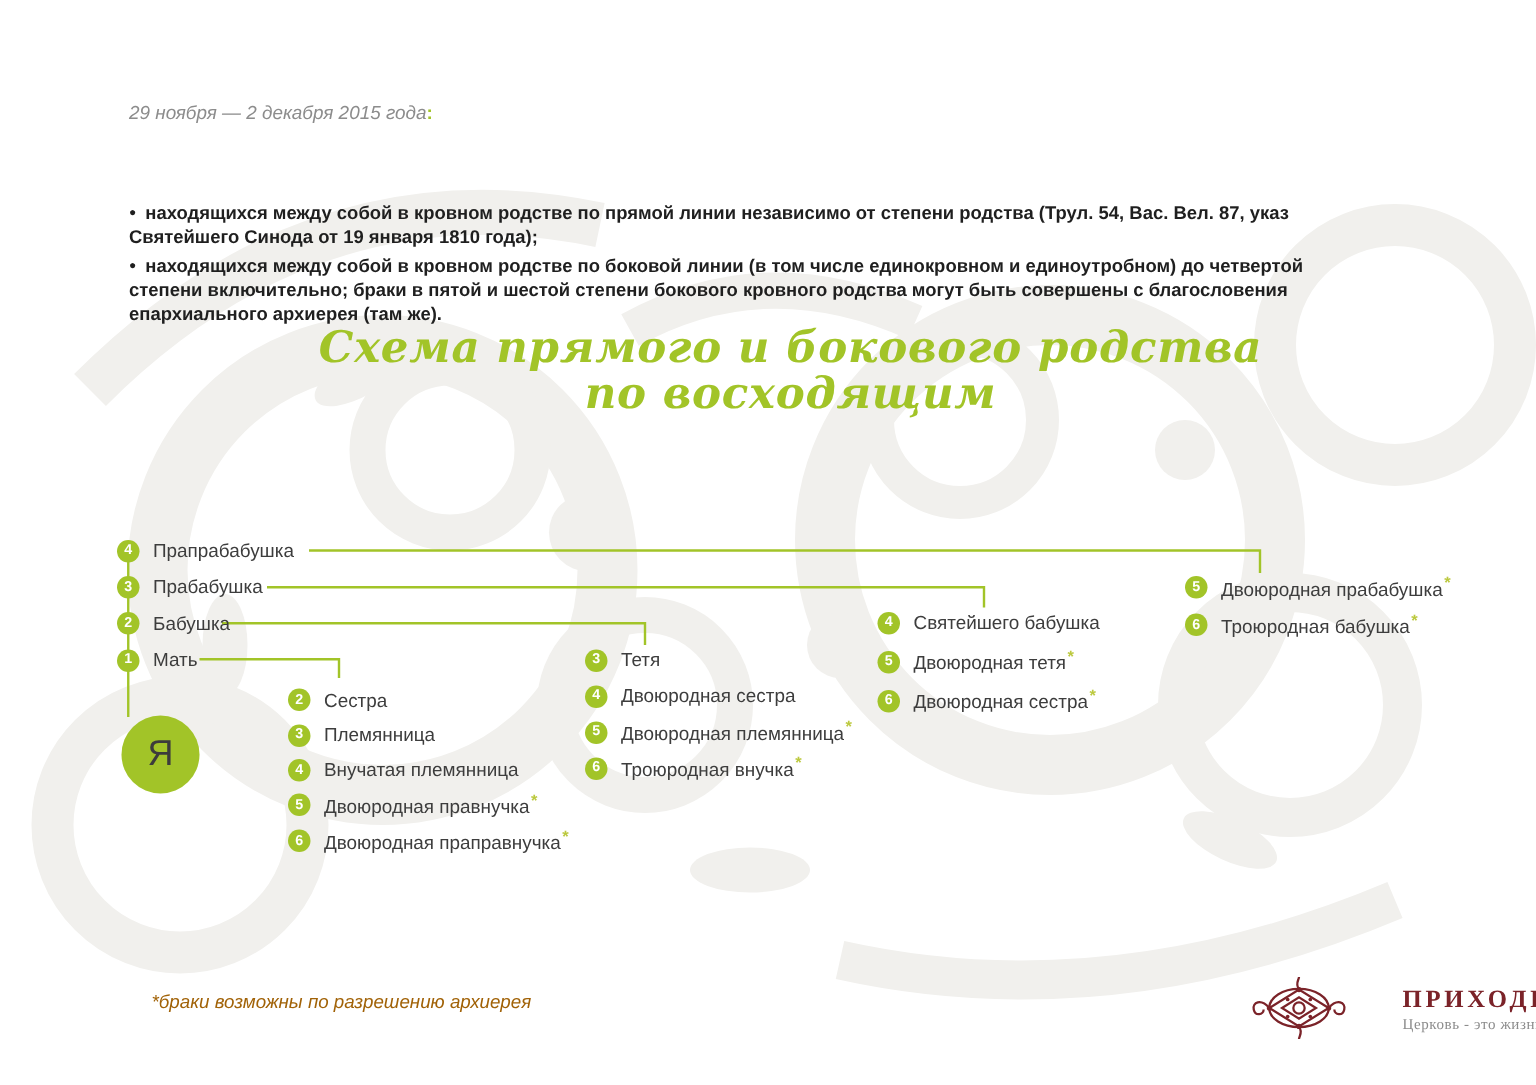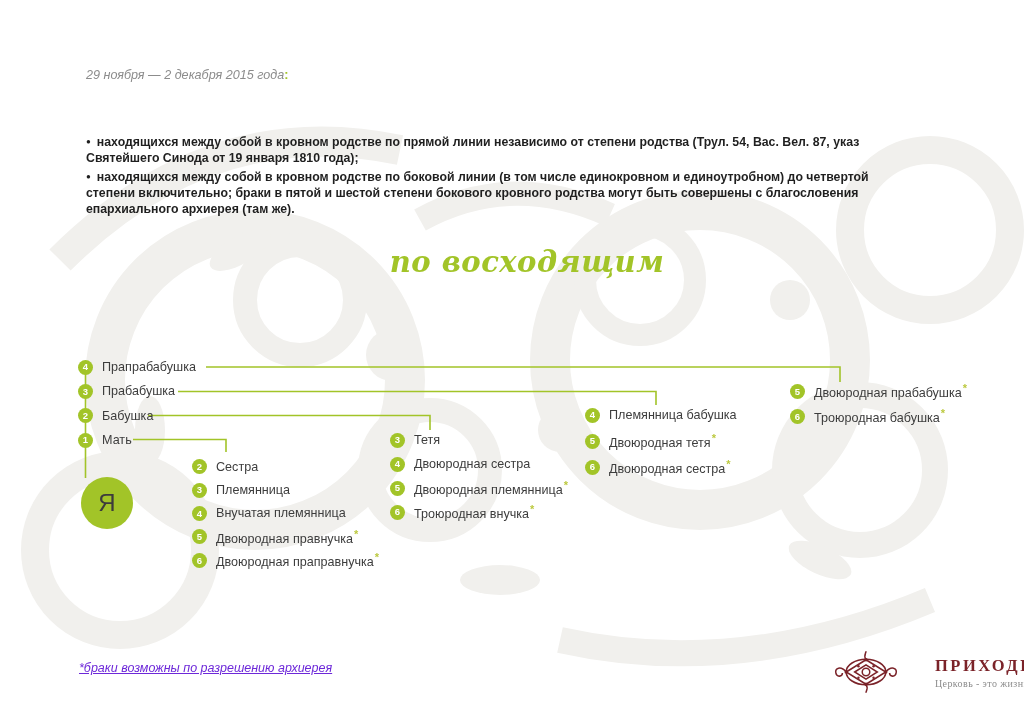--- a/index.html
+++ b/index.html
@@ -32,22 +32,22 @@
   .badge{width:15px;height:15px;border-radius:50%;background:var(--green);color:#fff;
          font-size:9.5px;font-weight:bold;display:flex;align-items:center;justify-content:center;
          margin-right:9px;flex:0 0 15px;line-height:1;}
   .lbl{font-size:12.6px;color:#3d3d3d;white-space:nowrap;}
   .ast{color:var(--astgreen);font-size:11px;font-weight:bold;margin-left:1px;}
   .self-circle{position:absolute;left:81px;top:477px;width:52px;height:52px;border-radius:50%;
          background:var(--green);display:flex;align-items:center;justify-content:center;
          font-size:24px;color:#3c3c3c;z-index:3;}
 
   
-  .footnote{position:absolute;left:79px;top:661px;margin:0;font-size:12.5px;font-style:italic;
-         color:#6d28d9;z-index:2;text-decoration:underline;}
+  .footnote{position:absolute;left:101px;top:661px;margin:0;font-size:12.5px;font-style:italic;
+         color:#a16207;z-index:2;}
   .logo{position:absolute;left:833px;top:649px;display:flex;align-items:center;z-index:2;gap:29px;}
   .logo-text{margin-left:7px;}
   .logo-title{font-family:"Liberation Serif",serif;font-weight:bold;font-size:16.5px;
          letter-spacing:2.5px;color:var(--maroon);}
   .logo-tagline{font-family:Liberation Serif, serif;font-size:10px;color:#8c8c8c;
          letter-spacing:.4px;margin-top:2px;}
 </style>
 </head>
 <body>
 
@@ -82,21 +82,21 @@
     <p class="subtitle"><br>
       <span>29 ноября — 2 декабря 2015 года</span><span class="colon">:</span>
     </p>
   </header>
 
   <section class="rules">
     <p class="bullet"><span class="dot">●</span><span>находящихся между собой в кровном родстве по прямой линии независимо от степени родства (Трул. 54, Вас. Вел. 87, указ Святейшего Синода от 19 января 1810 года);</span></p>
     <p class="bullet"><span class="dot">●</span><span>находящихся между собой в кровном родстве по боковой линии (в том числе единокровном и единоутробном) до четвертой степени включительно; браки в пятой и шестой степени бокового кровного родства могут быть совершены с благословения епархиального архиерея (там же).</span></p>
   </section>
 
-  <div class="script-heading"><br><span>по восходящим</span><br></div>
+  <div class="script-heading"><span>Схема прямого и бокового родства</span><br><span>по восходящим</span><br></div>
 
   <svg class="connectors" width="1024" height="723" viewBox="0 0 1024 723" aria-hidden="true">
     <g stroke="#a2c428" stroke-width="1.6" fill="none">
       <path d="M85.5 367 L85.5 478"></path>
       <path d="M133 439.5 L226 439.5 L226 452"></path>
       <path d="M148 415.5 L430 415.5 L430 430"></path>
       <path d="M178 391.5 L656 391.5 L656 405"></path>
       <path d="M206 367 L840 367 L840 382"></path>
     </g>
   </svg>
@@ -155,21 +155,21 @@
         <span class="lbl">Двоюродная племянница<sup class="ast">*</sup></span>
       </div>
       <div class="row">
         <span class="badge">6</span>
         <span class="lbl">Троюродная внучка<sup class="ast">*</sup></span>
       </div>
     </div>
   <div class="group" style="left:585px;top:402px;--row:26px;">
       <div class="row">
         <span class="badge">4</span>
-        <span class="lbl">Племянница бабушка</span>
+        <span class="lbl">Святейшего бабушка</span>
       </div>
       <div class="row">
         <span class="badge">5</span>
         <span class="lbl">Двоюродная тетя<sup class="ast">*</sup></span>
       </div>
       <div class="row">
         <span class="badge">6</span>
         <span class="lbl">Двоюродная сестра<sup class="ast">*</sup></span>
       </div>
     </div>

